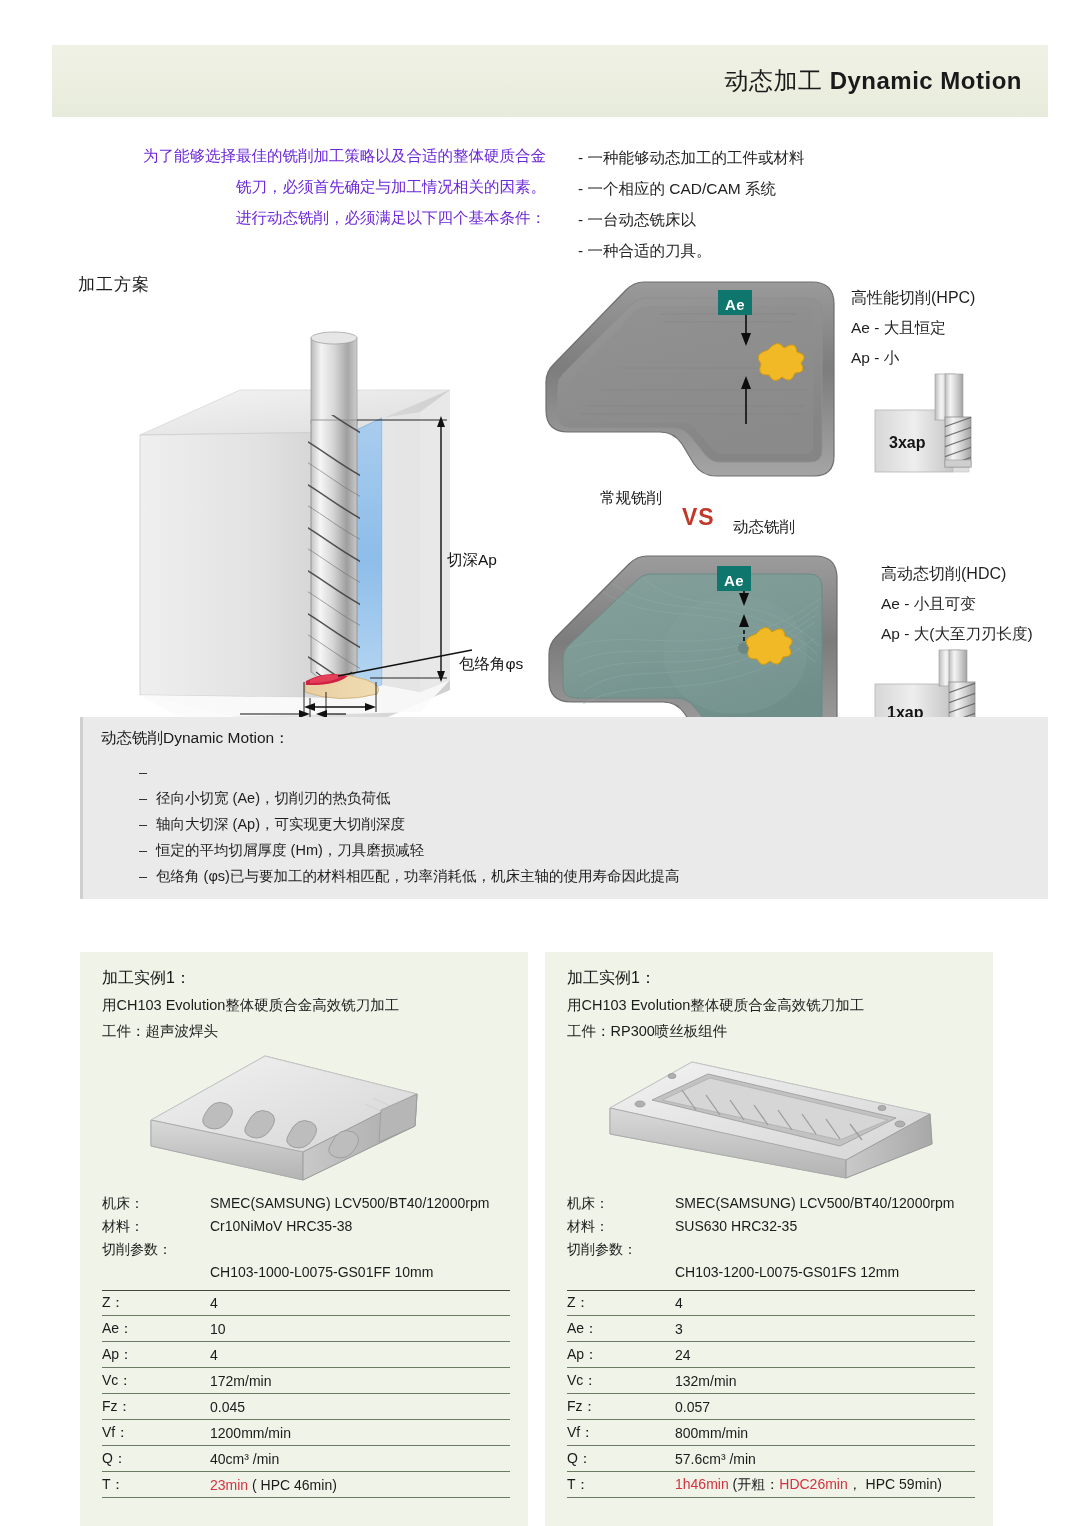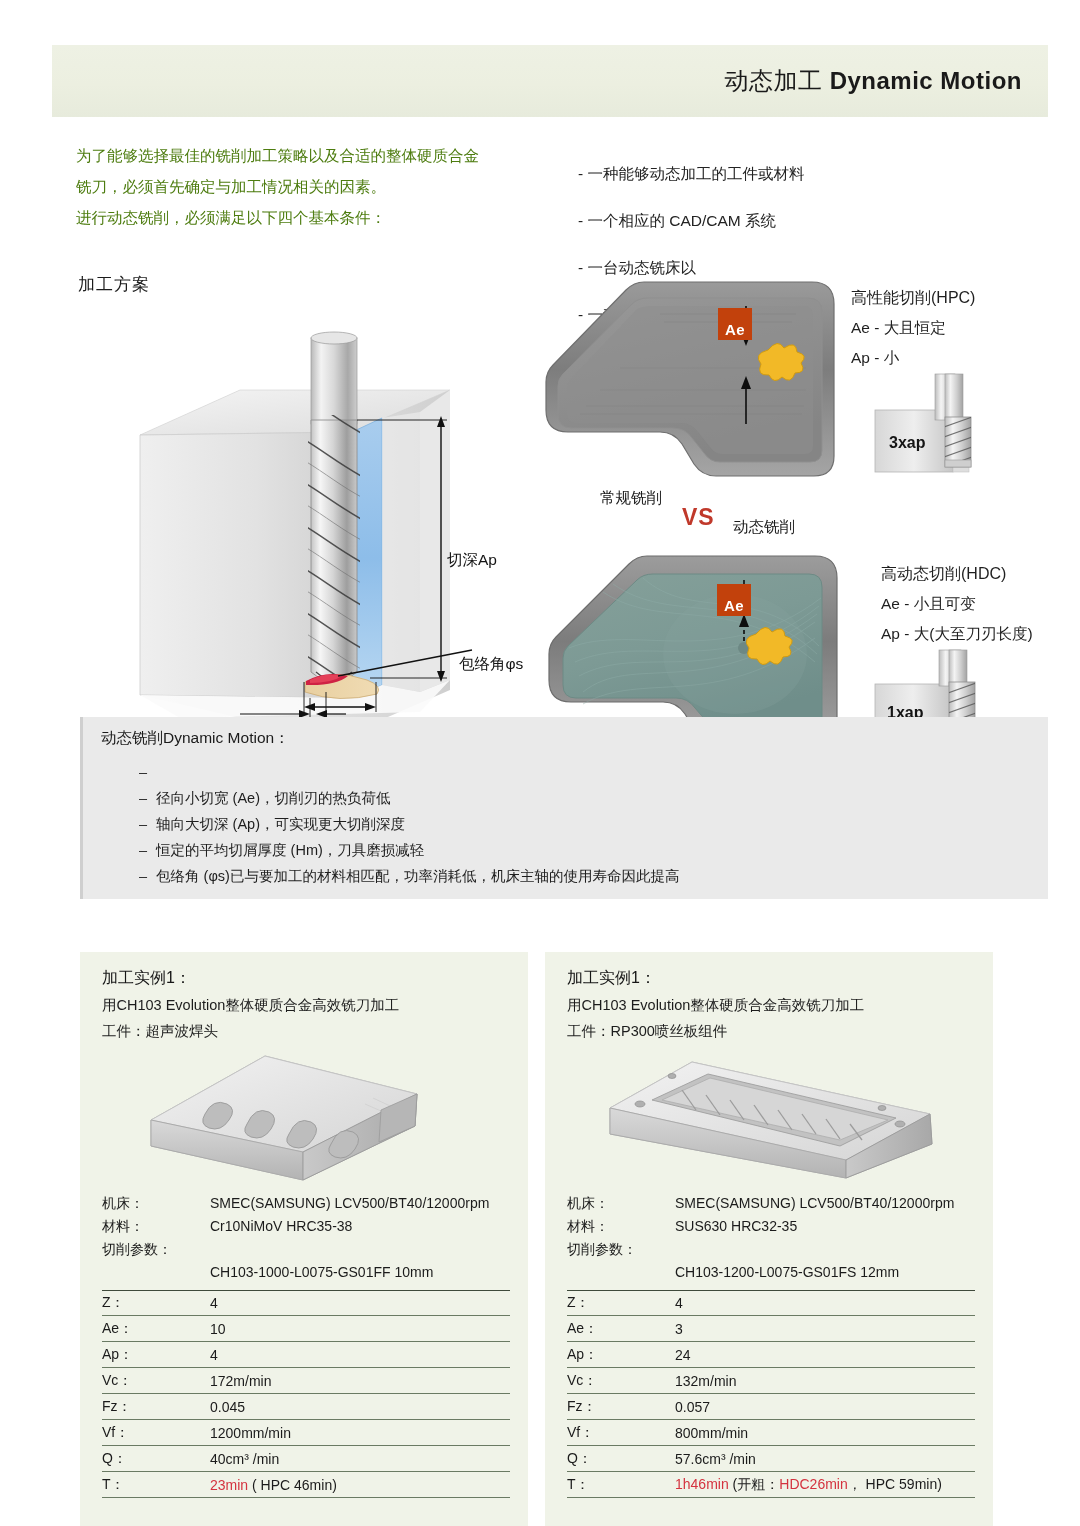--- a/index.html
+++ b/index.html
@@ -29,27 +29,27 @@
     color: #1a1a1a;
     padding-right: 26px;
     white-space: nowrap;
     font-weight: 500;
   }
   .header-title .en { font-family: "Liberation Sans", sans-serif; font-weight: 600; }
 
   
   .intro-left {
     position: absolute; left: 76px; top: 140px; width: 470px;
-    font-size: 15.5px; line-height: 31px; color: #4d7c0f;
+    font-size: 15.5px; line-height: 31px; color: #6d28d9; text-align: right;
   }
   .intro-right {
     position: absolute; left: 578px; top: 142px; width: 420px;
     font-size: 15.5px; line-height: 31px; color: #232323;
   }
-  .intro-right div { white-space: nowrap; margin-top: 16px; }
+  .intro-right div { white-space: nowrap; }
 
   .section-label {
     position: absolute; left: 78px; top: 273px;
     font-size: 17px; color: #1b1b1b; letter-spacing: 1px;
   }
 
   
   .illus {
     position: absolute; left: 120px; top: 320px;
     width: 430px; height: 430px;
@@ -67,26 +67,25 @@
   .lbl-ae { left: 166px; top: 729px; }
   .lbl-d   { left: 290px; top: 717px; font-size: 16px; font-weight: 600;}
 
   
   .pocket { position: absolute; }
   .pocket-hpc { left: 540px; top: 278px; width: 300px; height: 205px; }
   .pocket-hdc { left: 543px; top: 552px; width: 300px; height: 200px; }
 
   .ae-tag {
     position: absolute;
-    background: #c2410c; color: #fff;
+    background: #0f766e; color: #fff;
     font-weight: 700; font-size: 15px;
-    padding: 13px 7px 2px 7px;
+    padding: 6px 7px 2px 7px;
     line-height: 17px;
     letter-spacing: .5px;
-    margin-top: 18px;
   }
 
   
   .side-text {
     position: absolute;
     font-size: 15.5px; line-height: 30px;
     color: #1f1f1f; white-space: nowrap;
   }
   .side-hpc { left: 851px; top: 283px; }
   .side-hdc { left: 881px; top: 559px; }

